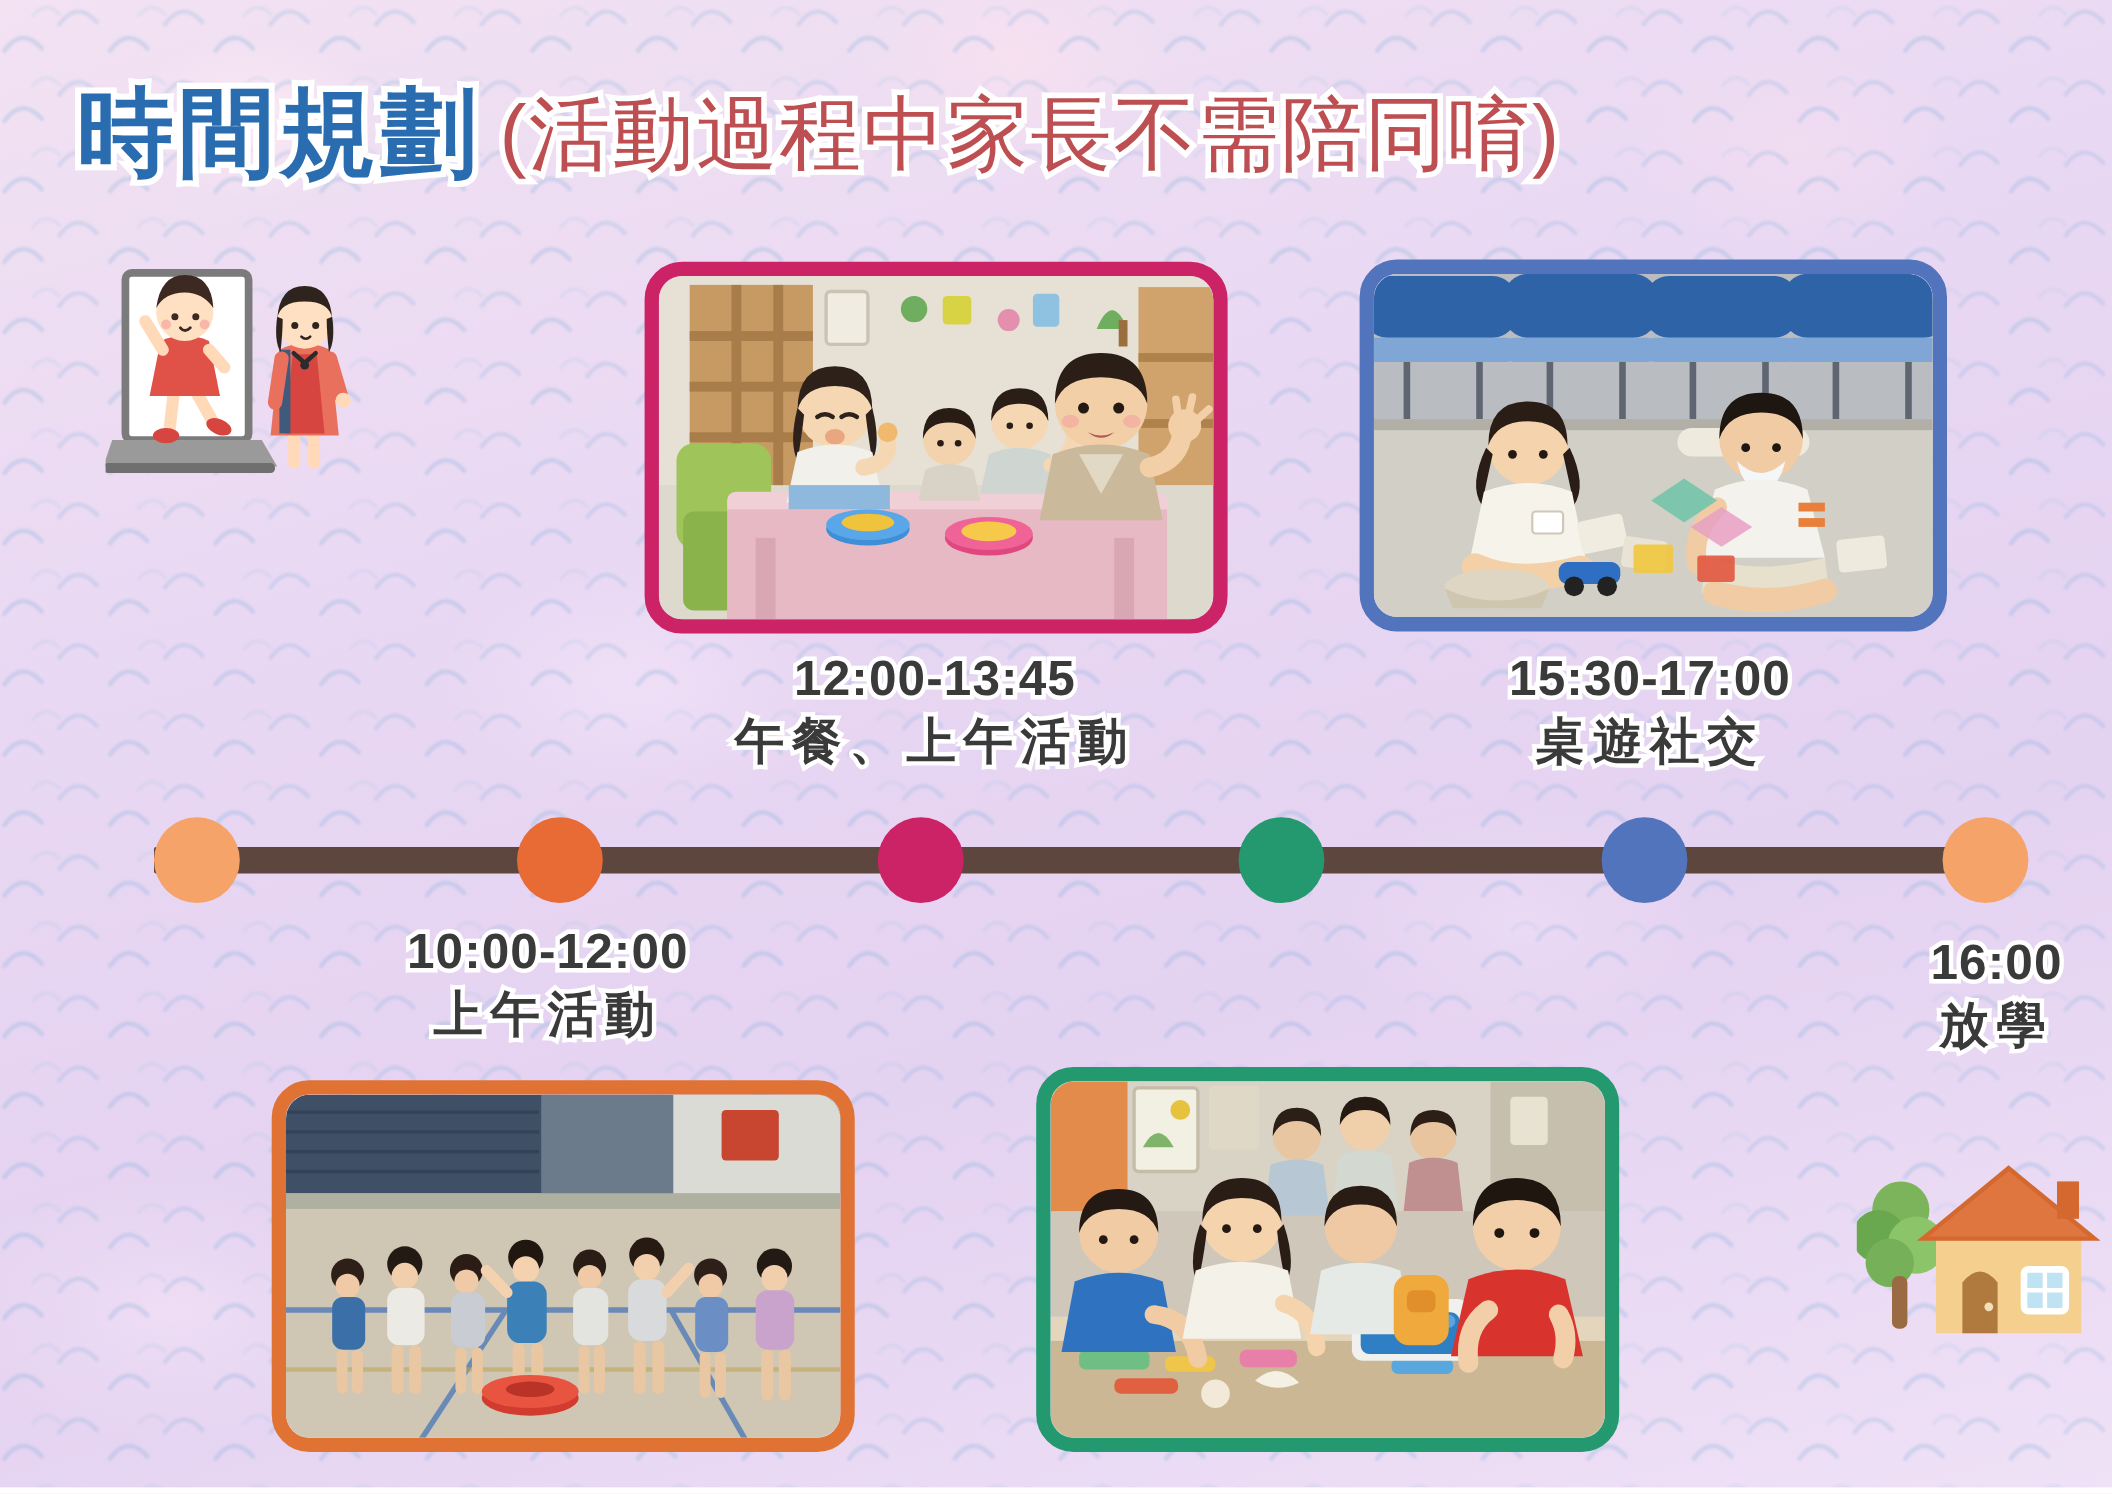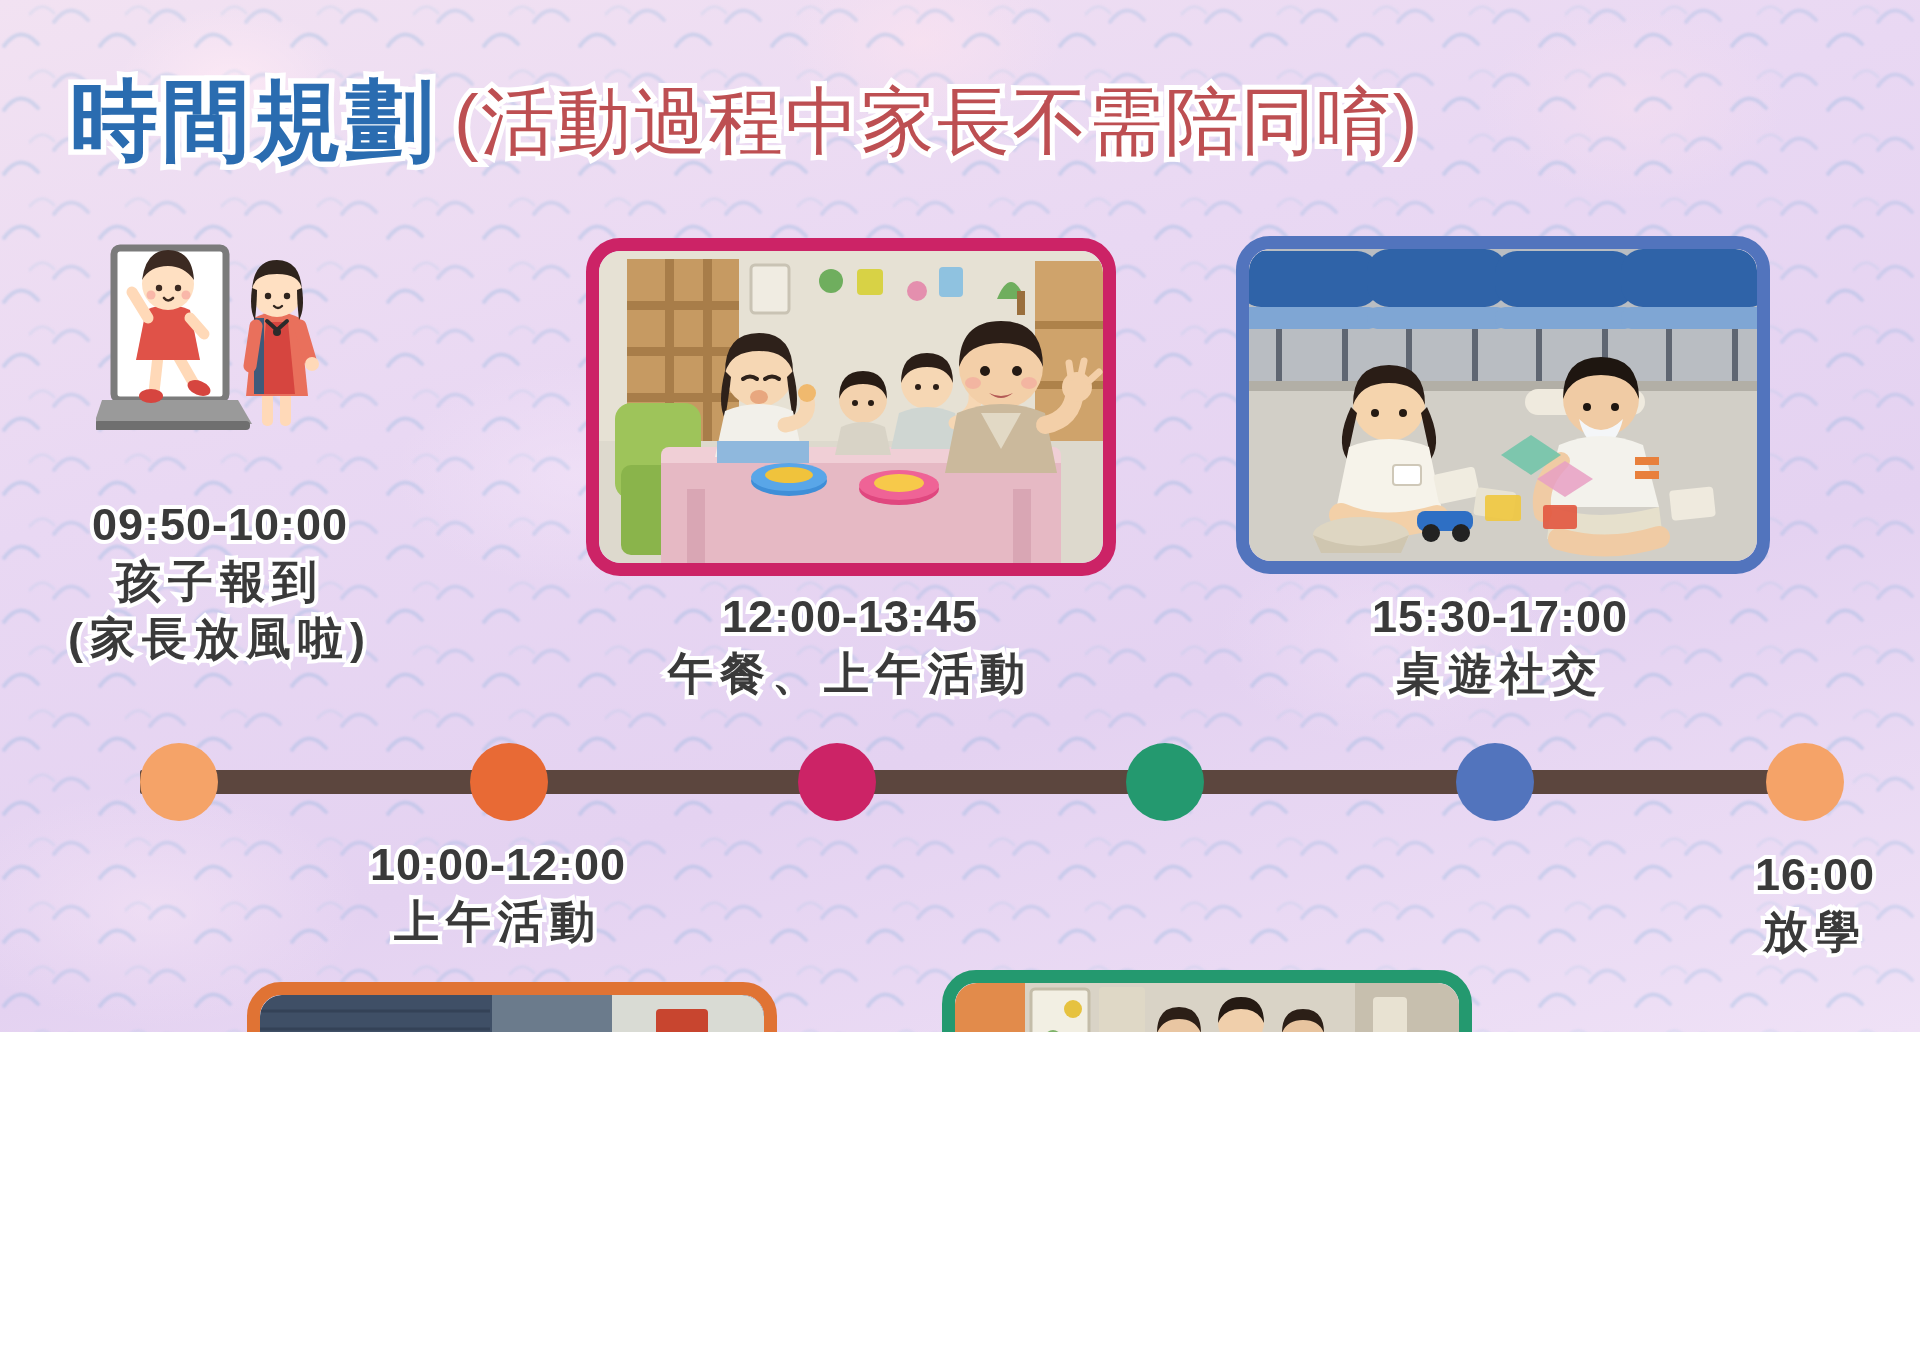--- a/index.html
+++ b/index.html
@@ -9,21 +9,21 @@
     width: 1920px;
     height: 1358px;
     overflow: hidden;
     font-family: "Liberation Sans", "DejaVu Sans", sans-serif;
   }
 
   
   #poster {
     position: relative;
     width: 1920px;
-    height: 1032px;
+    height: 1352px;
     background-color: #e6d5f0;
     background-image:
       radial-gradient(ellipse 160px 110px at 12% 8%,  rgba(255,235,245,.75), rgba(255,235,245,0) 70%),
       radial-gradient(ellipse 200px 130px at 48% 4%,  rgba(250,226,240,.70), rgba(250,226,240,0) 70%),
       radial-gradient(ellipse 220px 140px at 85% 10%, rgba(244,222,240,.65), rgba(244,222,240,0) 70%),
       radial-gradient(ellipse 260px 160px at 30% 46%, rgba(243,228,248,.60), rgba(243,228,248,0) 70%),
       radial-gradient(ellipse 240px 150px at 72% 62%, rgba(240,224,246,.60), rgba(240,224,246,0) 70%),
       radial-gradient(ellipse 300px 170px at 8%  88%, rgba(246,230,246,.55), rgba(246,230,246,0) 70%),
       linear-gradient(165deg, #f2e2f2 0%, #e9d8f3 35%, #e4d2f1 65%, #efe1f6 100%);
     overflow: hidden;
@@ -211,25 +211,20 @@
         <path d="M6 38 q2 -30 25 -30 q23 0 25 30 q-2 -16 -25 -16 q-23 0 -25 16z" fill="#2f241d"></path>
         <path d="M6 36 q-3 22 3 32 q2 -18 2 -30z" fill="#2f241d"></path>
         <path d="M56 36 q3 22 -3 32 q-2 -18 -2 -30z" fill="#2f241d"></path>
         <circle cx="22" cy="44" r="3.2" fill="#2f241d"></circle>
         <circle cx="41" cy="44" r="3.2" fill="#2f241d"></circle>
         <path d="M28 54 q4 4 8 0" stroke="#2f241d" stroke-width="2.4" fill="none" stroke-linecap="round"></path>
       </g>
     </svg>
   </div>
 
-  <div class="label-block" style="left:30px; top:498px; width:380px;">
-    <div class="label-time">09:50-10:00</div>
-    <div class="label-text">孩子報到</div>
-    <div class="label-text">(家長放風啦)</div>
-  </div>
 
   <div class="label-block" style="left:288px; top:838px; width:420px;">
     <div class="label-time">10:00-12:00</div>
     <div class="label-text">上午活動</div>
   </div>
 
   <div class="photo-card" style="left:247px; top:982px; width:530px; height:338px; border-width:13px; border-color:#e07334;">
     <div class="photo-inner">
       <svg width="510" height="318" viewBox="0 0 510 318" preserveAspectRatio="none" aria-hidden="true">
 

